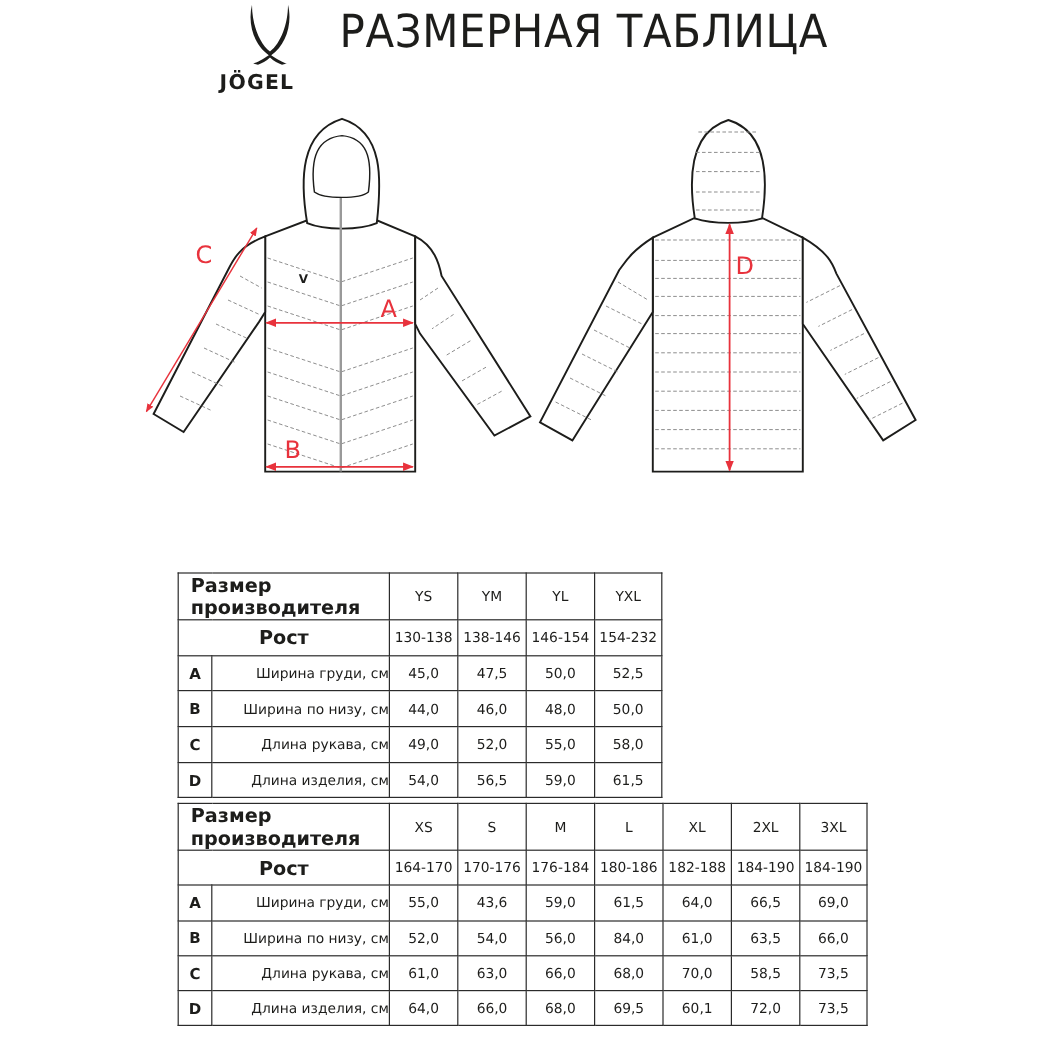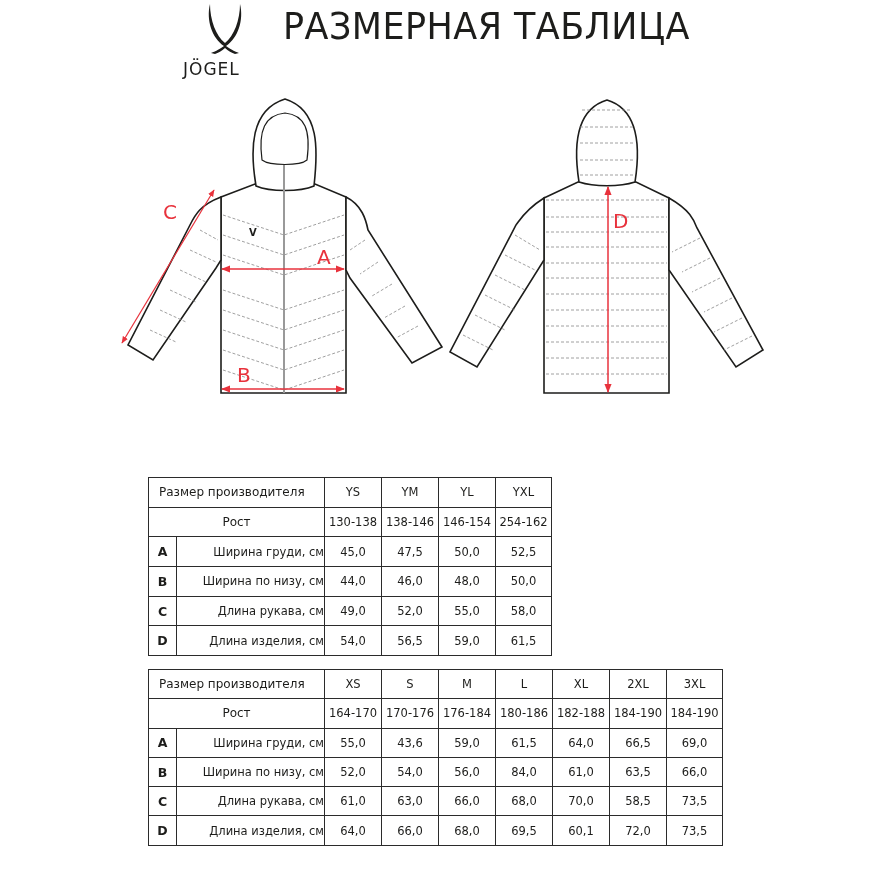--- a/index.html
+++ b/index.html
@@ -1,23 +1,23 @@
 <!DOCTYPE html>
 <html><head>
 <meta charset="utf-8">
 <style>
   html, body { margin:0; padding:0; background:#ffffff; }
   body { width:875px; height:875px; position:relative; overflow:hidden; font-family:"DejaVu Sans", sans-serif; color:#1d1d1b; }
   .logo { position:absolute; left:178px; top:0; width:90px; height:80px; }
-  .logo-word { position:absolute; left:183px; top:59px; font-size:17px; font-weight:normal; letter-spacing:1px; font-family:"DejaVu Sans", sans-serif; }
+  .logo-word { position:absolute; left:183px; top:59px; font-size:17px; font-weight:bold; letter-spacing:1px; font-family:"DejaVu Sans", sans-serif; }
   .title { position:absolute; left:283px; top:4px; font-size:38px; font-weight:normal; letter-spacing:0.5px; font-family:"DejaVu Sans", sans-serif; transform:scaleX(0.92); transform-origin:left top; white-space:nowrap; }
   .drawings { position:absolute; left:0; top:90px; width:875px; height:320px; }
   table.size { position:absolute; border-collapse:collapse; font-size:11.5px; table-layout:fixed; }
   table.size td { border:1.5px solid #2b2b2b; text-align:center; padding:0; }
-  table.size td.hdr { font-weight:normal; font-size:12px; }
+  table.size td.hdr { font-weight:bold; font-size:16px; }
   table.size td.letter { font-weight:bold; font-size:12.5px; }
   table.size td.lbl { text-align:right; padding-left:10px; }
   #t1 { left:148px; top:477px; width:403px; }
   #t1 tr { height:29.7px; }
   #t2 { left:148px; top:669px; width:574px; }
   #t2 tr { height:29.3px; }
 </style>
 </head>
 <body>
 
@@ -132,21 +132,21 @@
     <td>YS</td>
     <td>YM</td>
     <td>YL</td>
     <td>YXL</td>
   </tr>
   <tr>
     <td colspan="2" class="hdr">Рост</td>
     <td>130-138</td>
     <td>138-146</td>
     <td>146-154</td>
-    <td>254-162</td>
+    <td>154-232</td>
   </tr>
   <tr>
     <td class="letter">A</td>
     <td class="lbl">Ширина груди, см</td>
     <td>45,0</td>
     <td>47,5</td>
     <td>50,0</td>
     <td>52,5</td>
   </tr>
   <tr>

